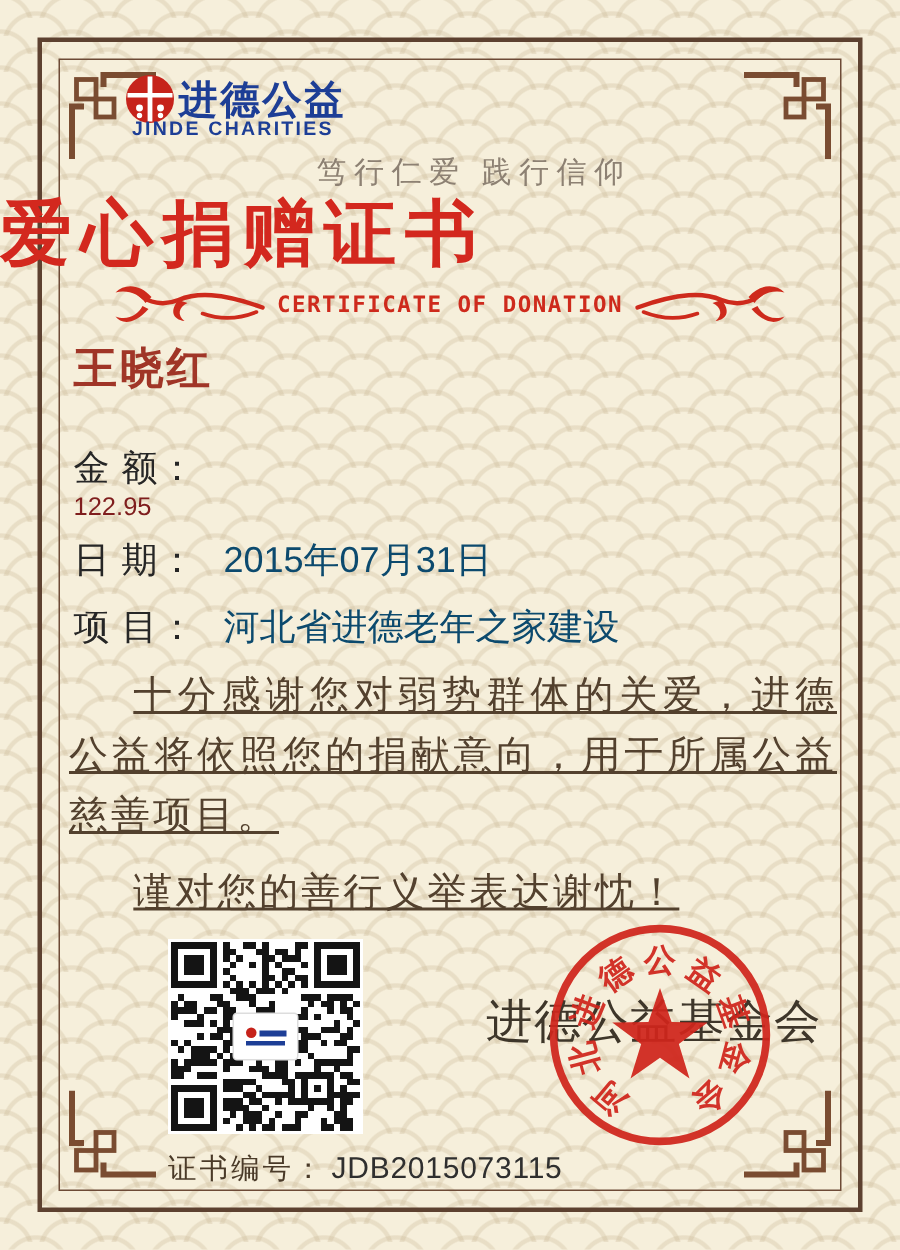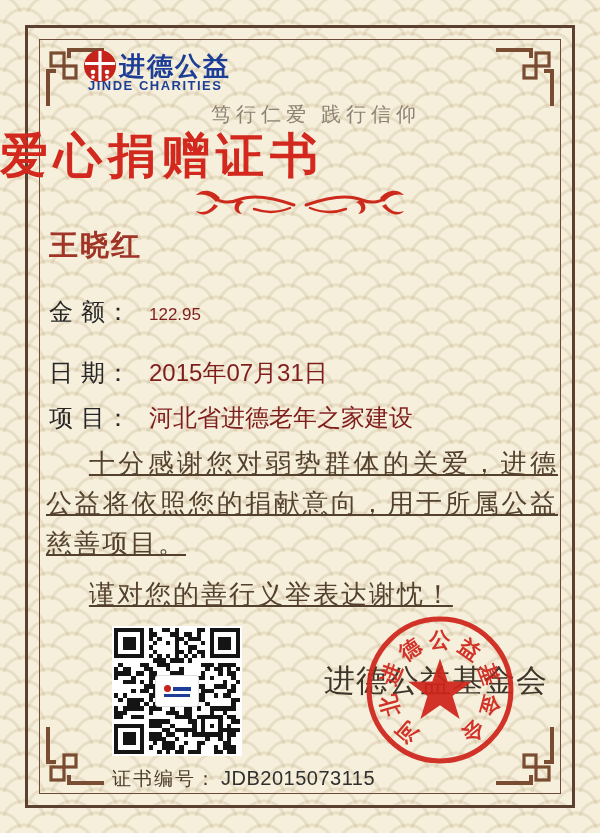--- a/index.html
+++ b/index.html
@@ -35,23 +35,23 @@
     color:#d3281e;letter-spacing:6px;}
   .sub-row{left:0;top:186px;width:600px;height:34px;display:flex;align-items:center;justify-content:center;gap:8px;}
   .sub-text{font-family:"DejaVu Sans Mono","Liberation Mono",monospace;font-size:15px;font-weight:bold;
     color:#ce2a1c;letter-spacing:1px;white-space:nowrap;}
   .flourish{width:102px;height:32px;flex:0 0 auto;}
   .flourish.right{transform:scaleX(-1);}
   
   .recipient{left:49px;top:226px;font-size:29px;font-weight:bold;color:#a03527;letter-spacing:2px;}
   .field-row{left:49px;height:32px;display:flex;align-items:baseline;}
   .field-label{font-size:24px;color:#262626;letter-spacing:1px;width:100px;}
-  .field-value{font-family:"Liberation Sans","DejaVu Sans",sans-serif;font-size:24px;color:#7f1d1d;}
+  .field-value{font-family:"Liberation Sans","DejaVu Sans",sans-serif;font-size:24px;color:#0c4a6e;}
   .field-value.red{color:#7f1d1d;font-size:17px;}
-  .row-amount{top:296px;} .row-date{top:337px;margin-top:20px;} .row-project{top:378px;margin-top:24px;}
+  .row-amount{top:296px;flex-direction:column;} .row-date{top:337px;margin-top:20px;} .row-project{top:378px;margin-top:24px;}
   
   .body-text{left:46px;top:444px;width:512px;color:#53412e;font-size:26px;line-height:40px;
     letter-spacing:2px;text-align:justify;text-decoration:underline;}
   .body-text p{margin:0;text-indent:1.65em;}
   .body-text p + p{margin-top:11px;}
   
   .qr-wrap{left:112px;top:626px;width:130px;height:130px;background:#ffffff;padding:2px;box-sizing:border-box;}
   .qr-wrap svg{width:126px;height:126px;display:block;shape-rendering:crispEdges;fill:#141414;background:#fff;}
   .qr-logo{position:absolute;left:50%;top:50%;transform:translate(-50%,-50%);width:42px;height:30px;
     background:#fff;border:1px solid #ddd;border-radius:3px;display:flex;flex-direction:column;
@@ -126,20 +126,21 @@
 <div class="abs cert-title">爱心捐赠证书</div>
 
 <div class="abs sub-row">
   <svg class="flourish" viewBox="0 0 102 32">
     <path d="M100 18 C72 8 56 8 44 13 C34 17 24 15 18 9" stroke="#ce2a1c" stroke-width="3" fill="none" stroke-linecap="round"></path>
     <path d="M26 11 C18 2 8 2 2 8 C10 6 18 9 22 15 Z" fill="#ce2a1c"></path>
     <path d="M24 19 C14 30 6 29 2 24 C10 27 17 23 20 17 Z" fill="#ce2a1c"></path>
     <path d="M44 13 C38 20 40 26 48 27 C43 23 44 18 50 15 Z" fill="#ce2a1c"></path>
     <path d="M60 22 C74 27 86 25 96 21" stroke="#ce2a1c" stroke-width="2.4" fill="none" stroke-linecap="round"></path>
   </svg>
+  <span class="sub-text">CERTIFICATE OF DONATION</span>
   <svg class="flourish right" viewBox="0 0 102 32">
     <path d="M100 18 C72 8 56 8 44 13 C34 17 24 15 18 9" stroke="#ce2a1c" stroke-width="3" fill="none" stroke-linecap="round"></path>
     <path d="M26 11 C18 2 8 2 2 8 C10 6 18 9 22 15 Z" fill="#ce2a1c"></path>
     <path d="M24 19 C14 30 6 29 2 24 C10 27 17 23 20 17 Z" fill="#ce2a1c"></path>
     <path d="M44 13 C38 20 40 26 48 27 C43 23 44 18 50 15 Z" fill="#ce2a1c"></path>
     <path d="M60 22 C74 27 86 25 96 21" stroke="#ce2a1c" stroke-width="2.4" fill="none" stroke-linecap="round"></path>
   </svg>
 </div>
 
 <div class="abs recipient">王晓红</div>

